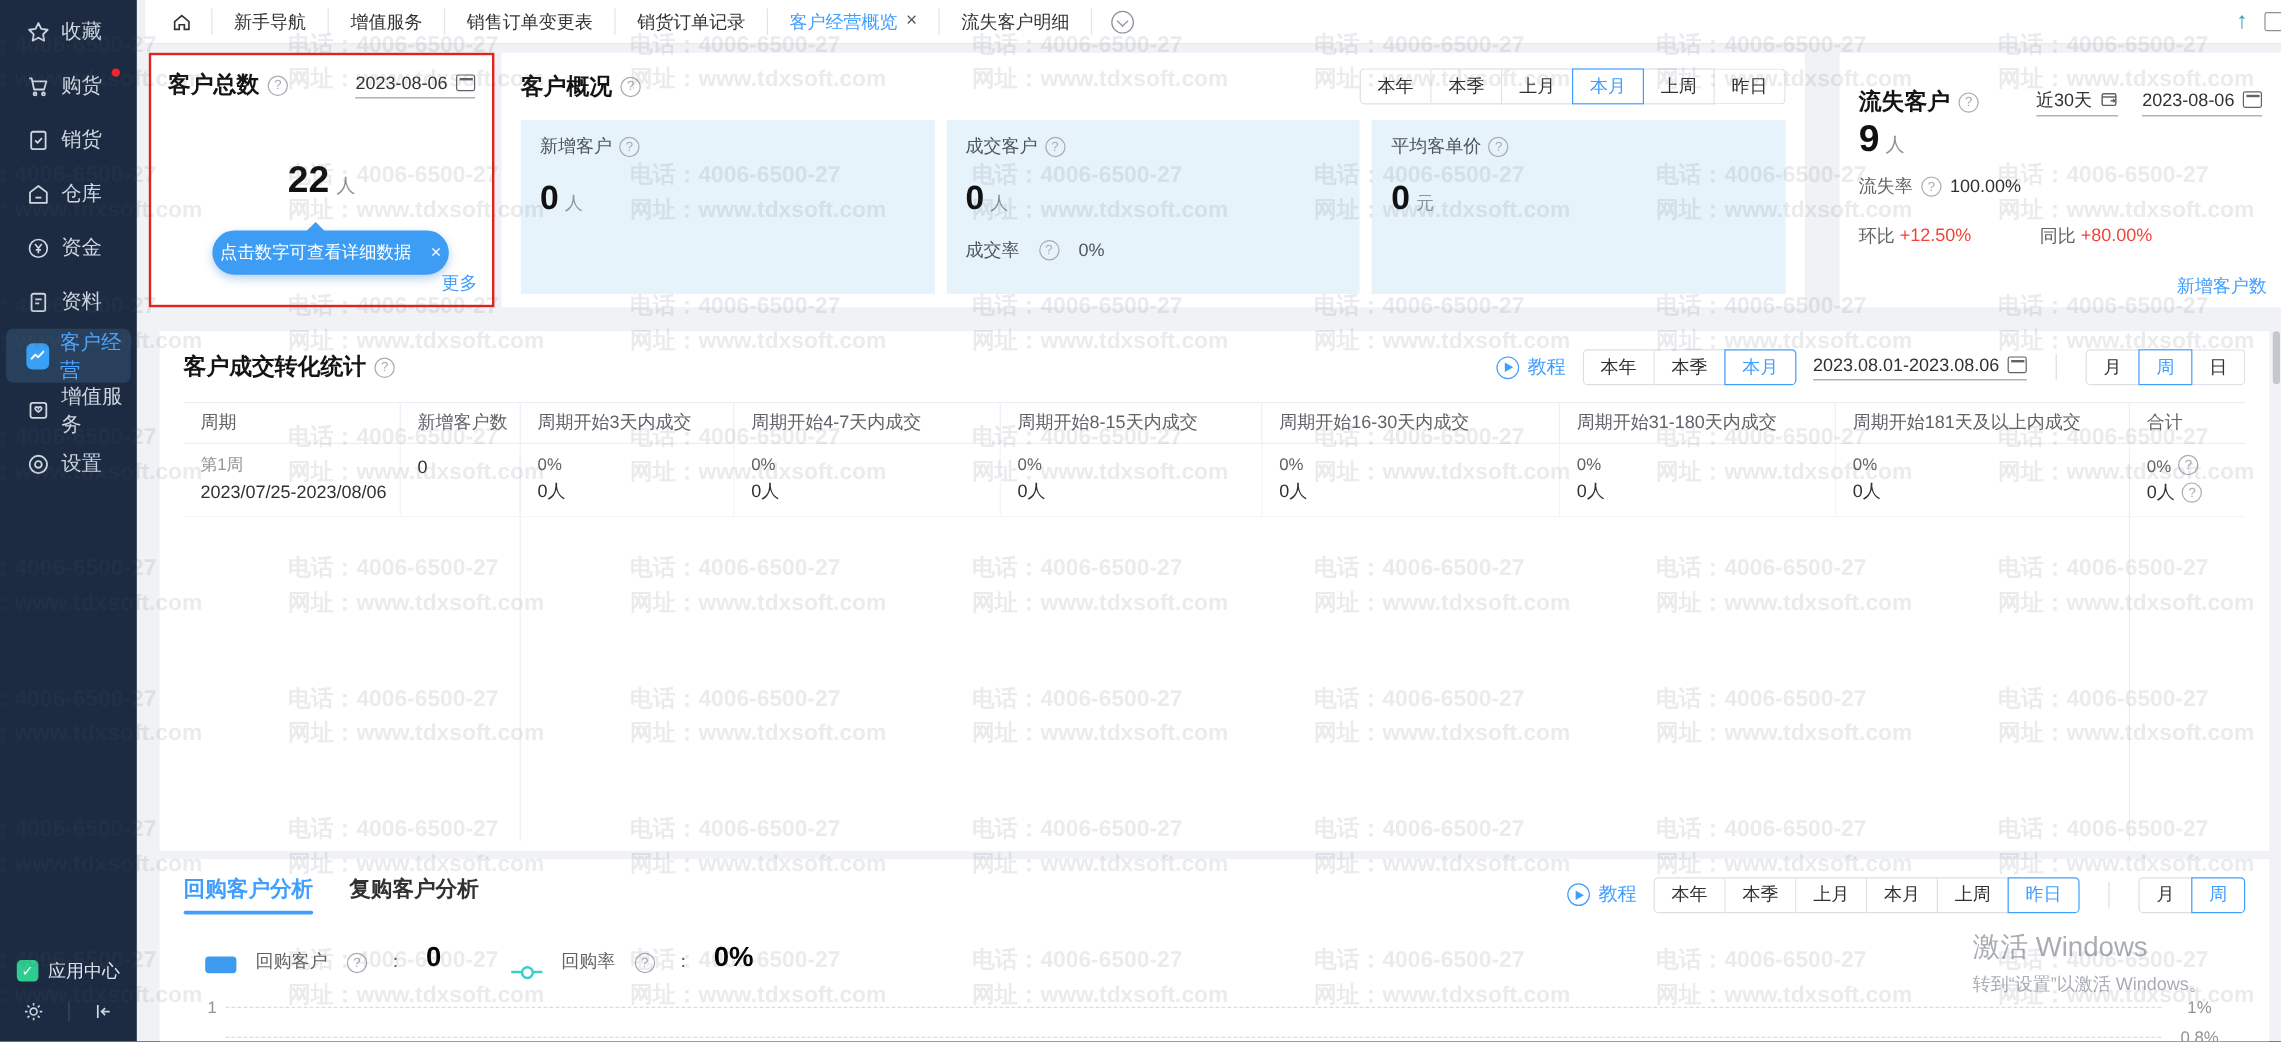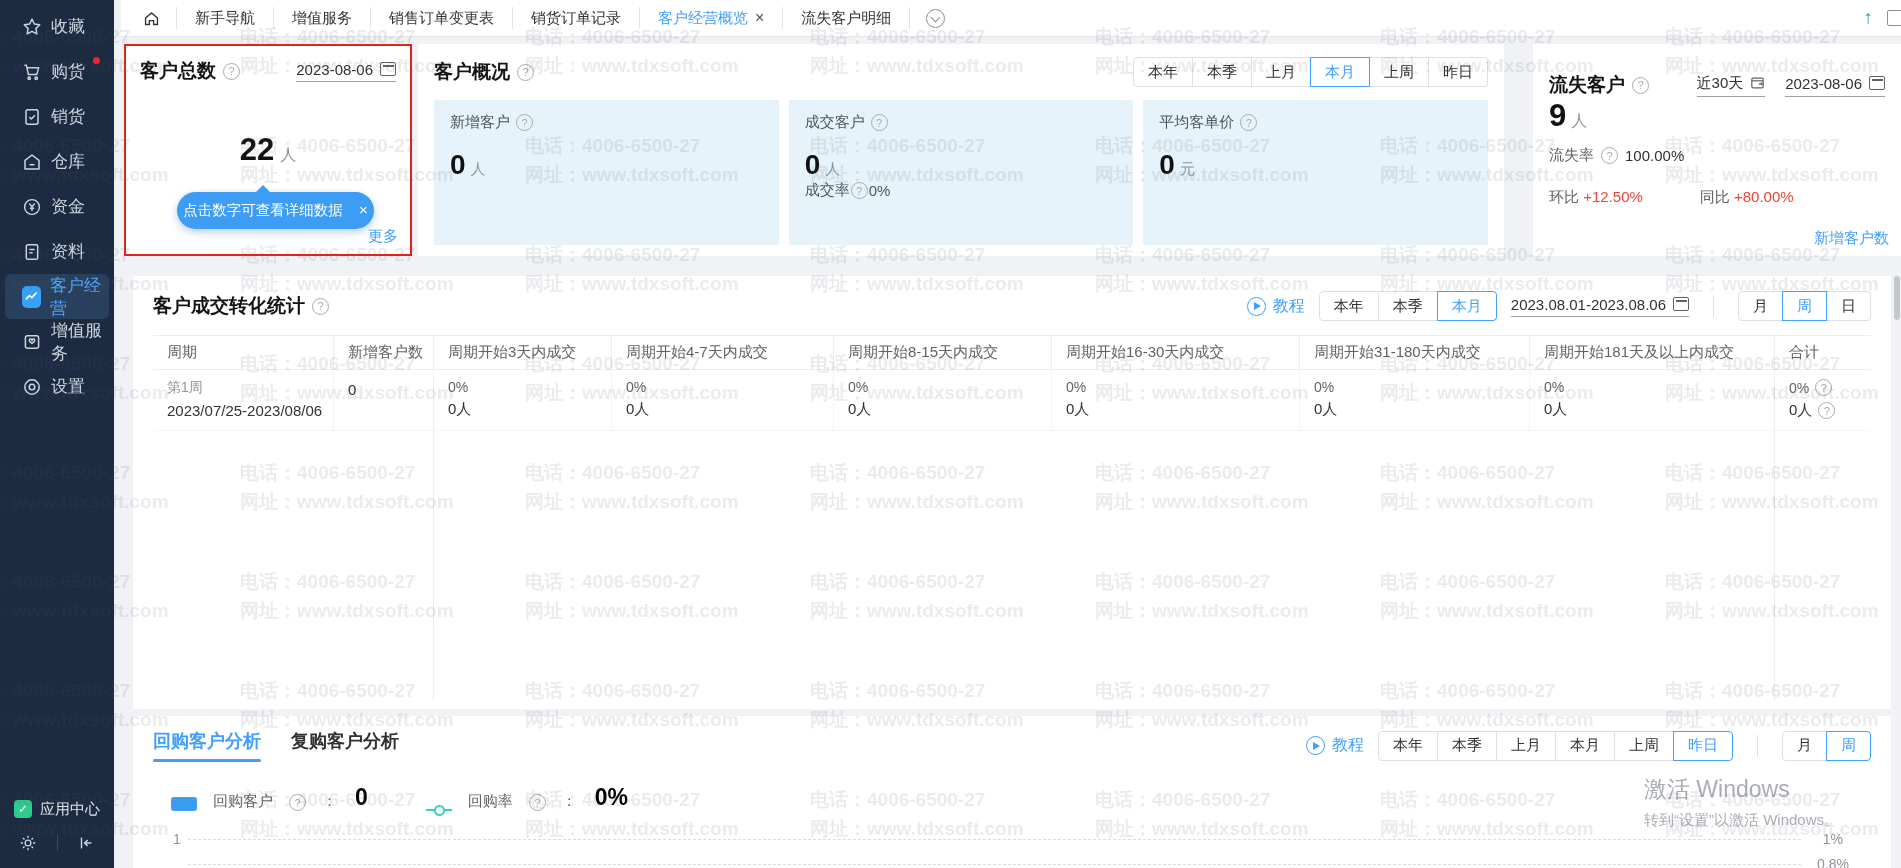--- a/index.html
+++ b/index.html
@@ -69,21 +69,21 @@
   .seg .sbtn:last-child{border-radius:0 4px 4px 0;}
   .seg .sbtn.active{border:1px solid #409eff;color:#409eff;margin-left:-1px;z-index:1;position:relative;}
   .seg .sbtn.active:first-child{margin-left:0;}
   
   .panels{display:flex;gap:10px;margin-top:13px;}
   .panel{flex:1;background:#e6f3fb;height:145px;box-sizing:border-box;padding:13px 16px;}
   .panel .plabel{font-size:15px;color:#4d5560;display:flex;align-items:center;gap:6px;}
   .panel .pval{margin-top:17px;}
   .panel .pval .num{font-size:28px;font-weight:bold;color:#111;}
   .panel .pval .unit{font-size:15px;color:#8a97a0;margin-left:5px;}
-  .panel .psub{margin-top:0;font-size:15px;color:#4d5560;display:flex;align-items:center;gap:1px;}
+  .panel .psub{margin-top:18px;font-size:15px;color:#4d5560;display:flex;align-items:center;gap:16px;}
   
   .churn-val{}
   .churn-val .num{font-size:31px;font-weight:bold;color:#111;}
   .churn-val .unit{font-size:16px;color:#909399;margin-left:5px;}
   .churn-rate{margin-top:12px;font-size:15px;color:#606266;display:flex;align-items:center;gap:7px;}
   .churn-rate .rv{color:#303133;}
   .churn-cmp{margin-top:23px;font-size:15px;color:#606266;display:flex;}
   .churn-cmp .item2{margin-left:57px;}
   .red{color:#f04438;}
   .detail-link{position:absolute;right:12px;bottom:8px;color:#409eff;font-size:15px;cursor:pointer;}

